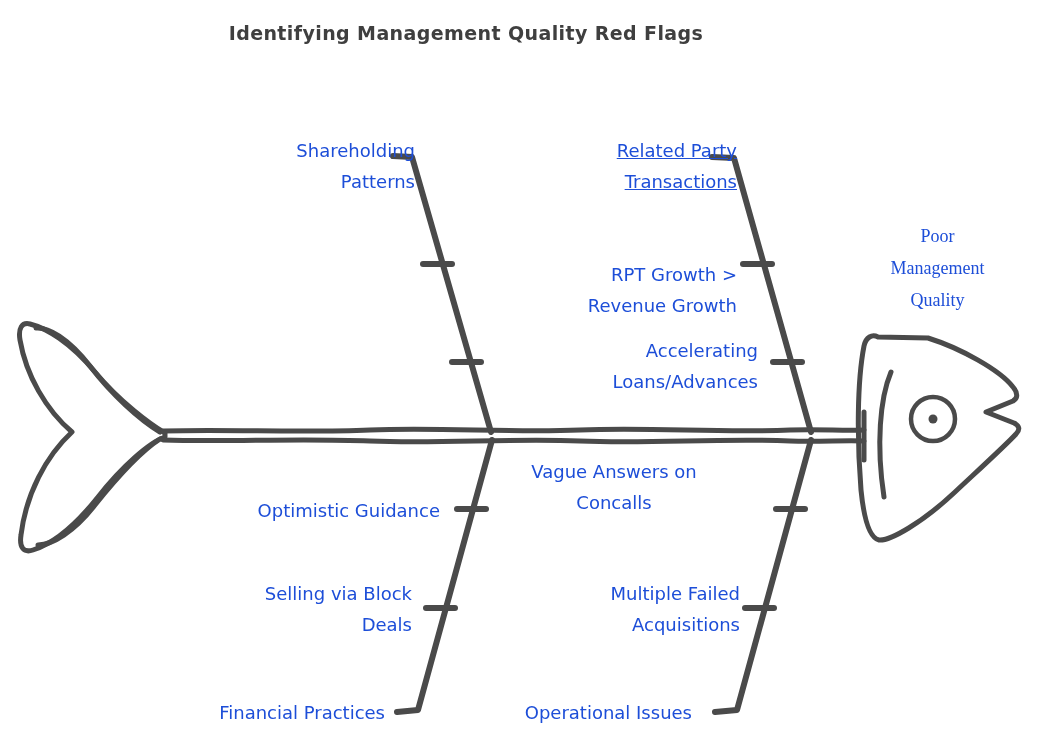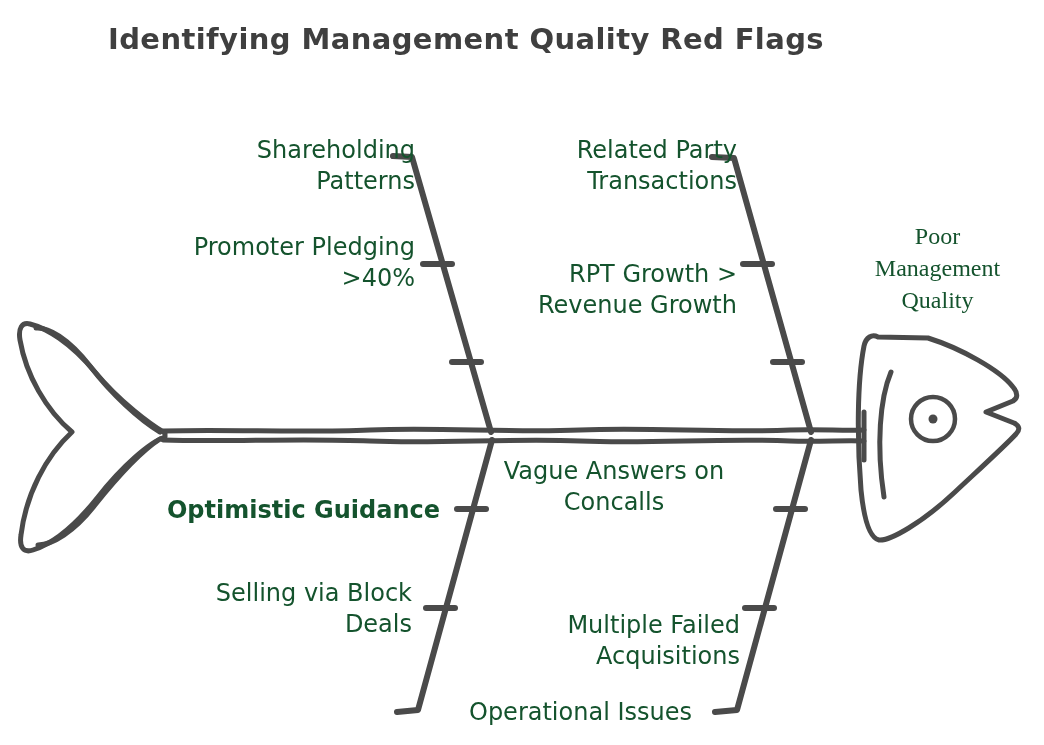--- a/index.html
+++ b/index.html
@@ -40,53 +40,53 @@
   .pupil      { fill: #4a4a4a; stroke: none; }
 
   .diagram-title {
     position: absolute;
     left: 0;
     top: 22px;
     width: 932px;
     text-align: center;
     font-family: "DejaVu Sans", sans-serif;
     font-weight: bold;
-    font-size: 29px;
+    font-size: 19px;
     letter-spacing: 0.4px;
     color: #3f3f3f;
     white-space: nowrap;
   }
 
   .lbl {
     position: absolute;
     font-family: "DejaVu Sans", sans-serif;
-    font-size: 24px;
+    font-size: 18px;
     line-height: 31px;
-    color: #14532d;
+    color: #1d4ed8;
     white-space: pre-line;
   }
   .lbl.right-align { text-align: right; }
   .lbl.center-align { text-align: center; }
 
   
   #lbl-shareholding   { left: 115px; top: 135px; width: 300px; }
   #lbl-pledging       { left: 115px; top: 232px; width: 300px; }
 
   
-  #lbl-optimistic     { left: 140px; top: 495px; width: 300px; font-weight: bold; }
+  #lbl-optimistic     { left: 140px; top: 495px; width: 300px; }
   #lbl-block-deals    { left: 140px; top: 578px; width: 272px; }
 
   
-  #lbl-related-party  { left: 440px; top: 135px; width: 297px; }
+  #lbl-related-party  { left: 440px; top: 135px; width: 297px; text-decoration: underline; }
   #lbl-rpt-growth     { left: 440px; top: 232px; width: 297px; margin-top: 27px; }
   #lbl-accel-loans    { left: 440px; top: 335px; width: 318px; }
 
   
   #lbl-vague-answers  { left: 470px; top: 456px; width: 288px; text-align: center; }
-  #lbl-failed-acq     { left: 470px; top: 578px; width: 270px; margin-top: 32px; }
+  #lbl-failed-acq     { left: 470px; top: 578px; width: 270px; }
 
   
   #lbl-financial-practices { left: 120px; top: 697px; width: 265px; }
   #lbl-operational-issues  { left: 432px; top: 697px; width: 260px; }
 
   
   #lbl-effect { left: 845px; top: 220px; width: 185px; line-height: 32px; font-family: Liberation Serif, serif; }
 </style>
 </head>
 <body>
@@ -176,41 +176,42 @@
       <circle class="ink eye-line" cx="933" cy="419" r="22"></circle>
 
       <circle class="pupil" cx="933" cy="419" r="4.5"></circle>
     </g>
 
   </svg>
 
   <div class="lbl right-align" id="lbl-shareholding">Shareholding
 Patterns</div>
 
-  <div class="lbl right-align" id="lbl-pledging">Promoter Pledging
-&gt;40%</div>
 
   <div class="lbl right-align" id="lbl-related-party">Related Party
 Transactions</div>
 
   <div class="lbl right-align" id="lbl-rpt-growth">RPT Growth &gt;
 Revenue Growth</div>
 
+  <div class="lbl right-align" id="lbl-accel-loans">Accelerating
+Loans/Advances</div>
 
   <div class="lbl right-align" id="lbl-optimistic">Optimistic Guidance</div>
 
   <div class="lbl right-align" id="lbl-block-deals">Selling via Block
 Deals</div>
 
   <div class="lbl right-align" id="lbl-vague-answers">Vague Answers on
 Concalls</div>
 
   <div class="lbl right-align" id="lbl-failed-acq">Multiple Failed
 Acquisitions</div>
 
+  <div class="lbl right-align" id="lbl-financial-practices">Financial Practices</div>
 
   <div class="lbl right-align" id="lbl-operational-issues">Operational Issues</div>
 
   <div class="lbl center-align" id="lbl-effect">Poor
 Management
 Quality</div>
 
 </div>
 
 </body></html>

